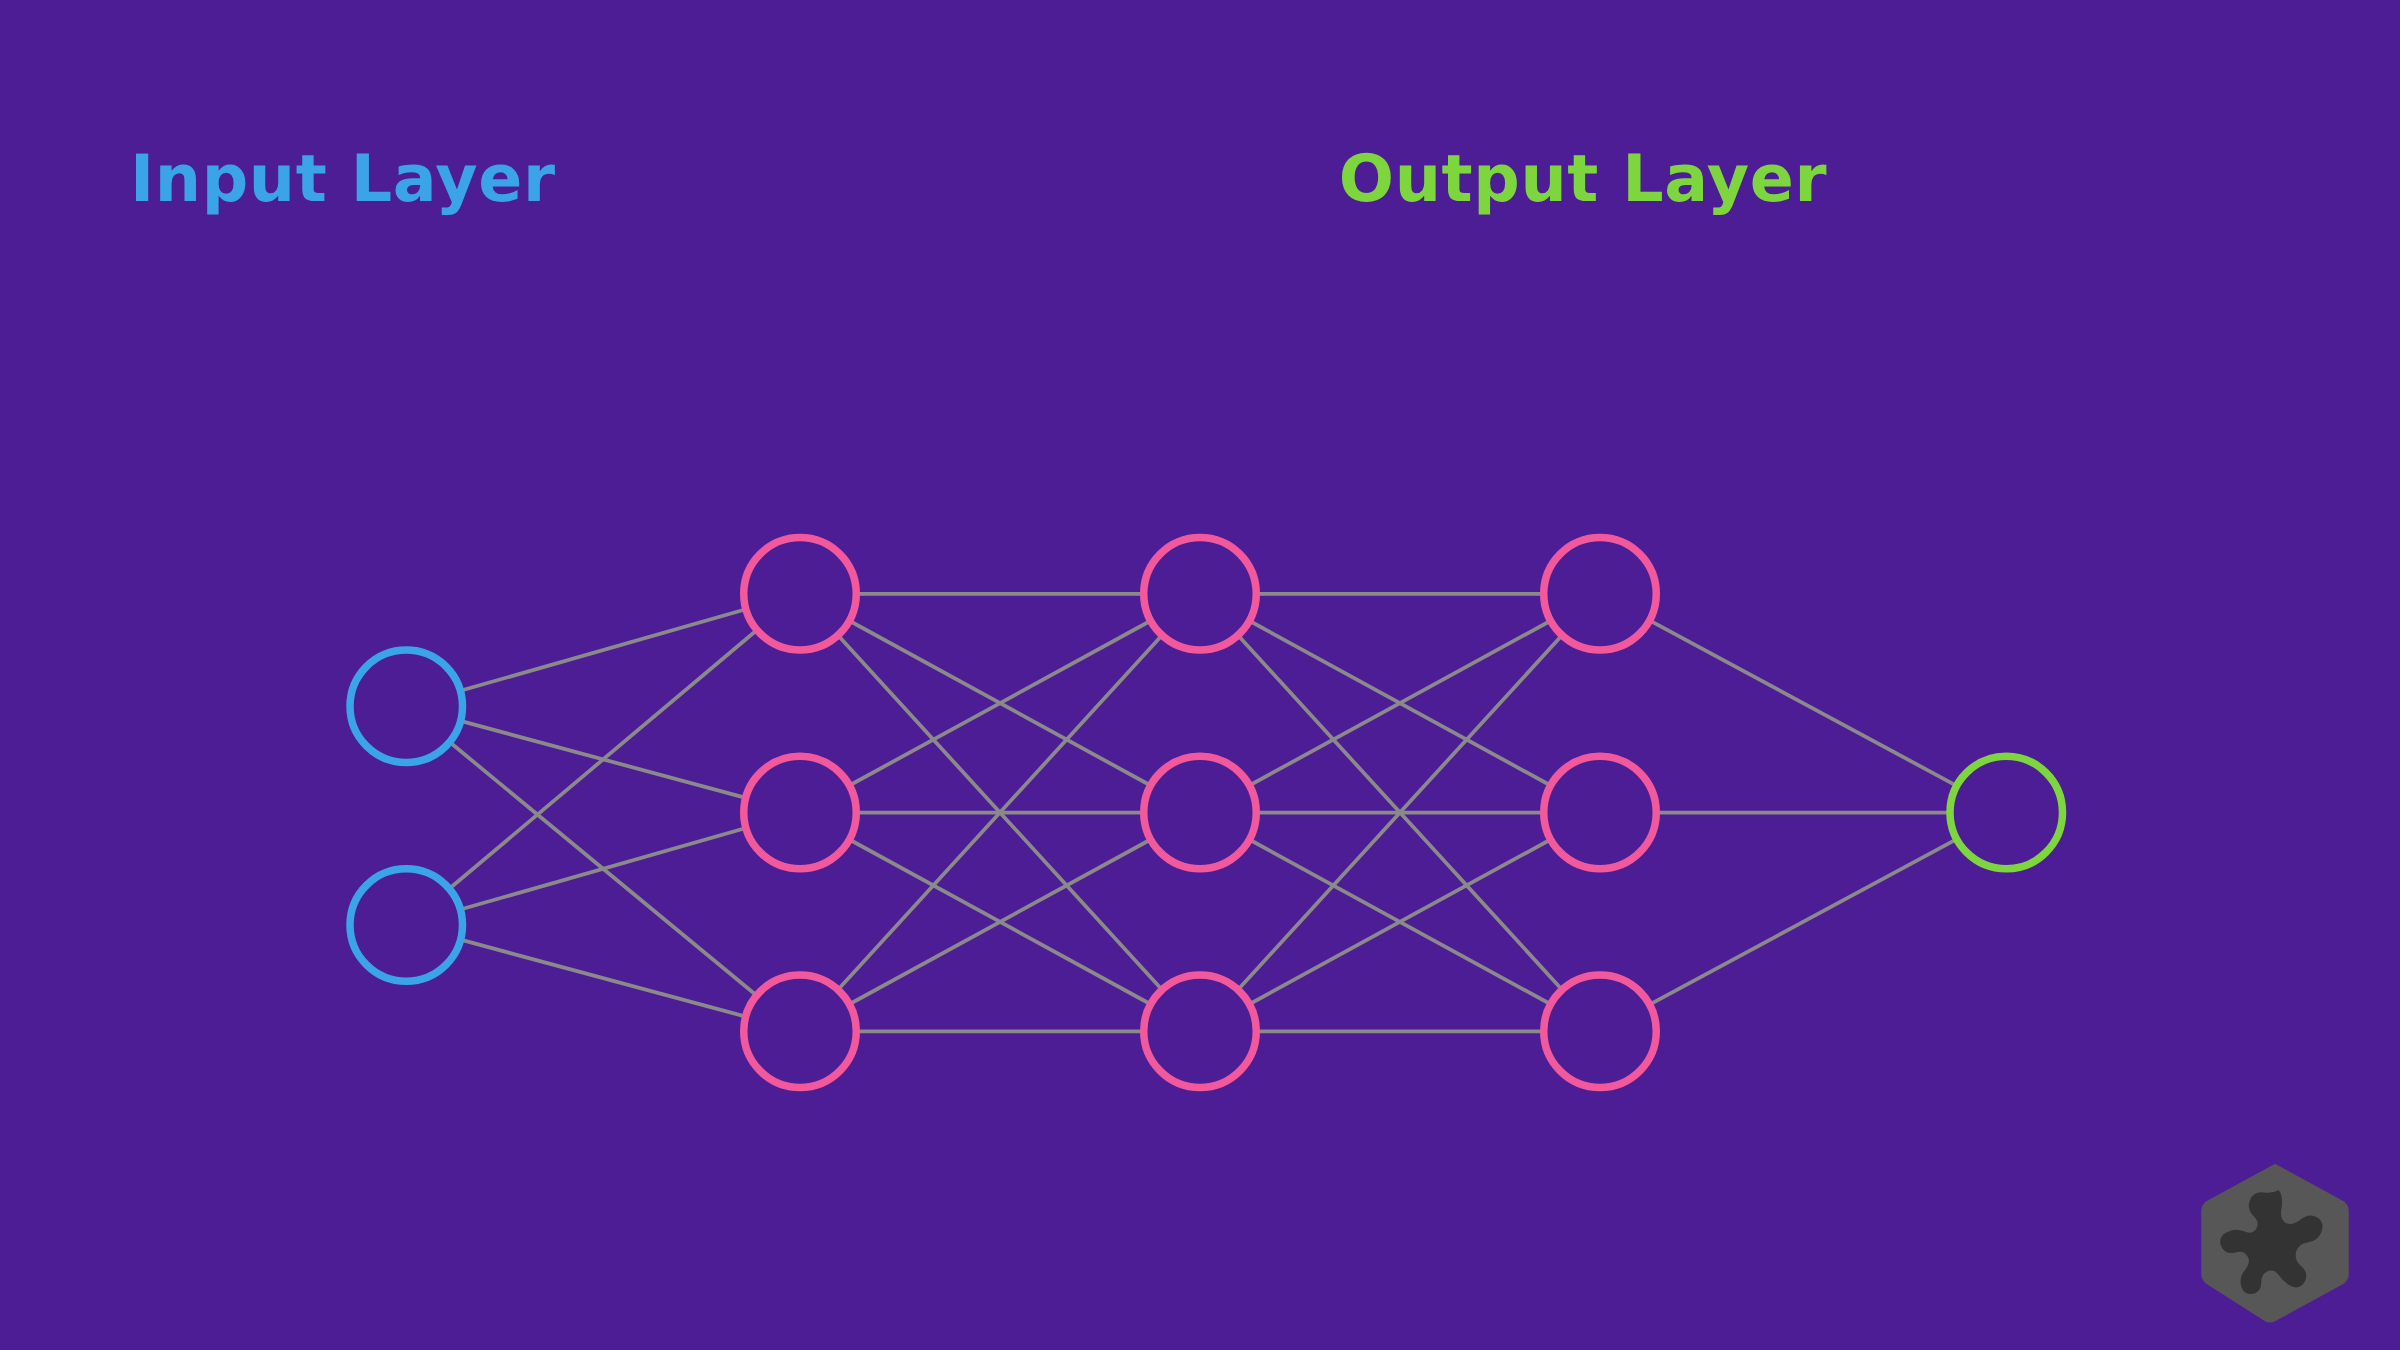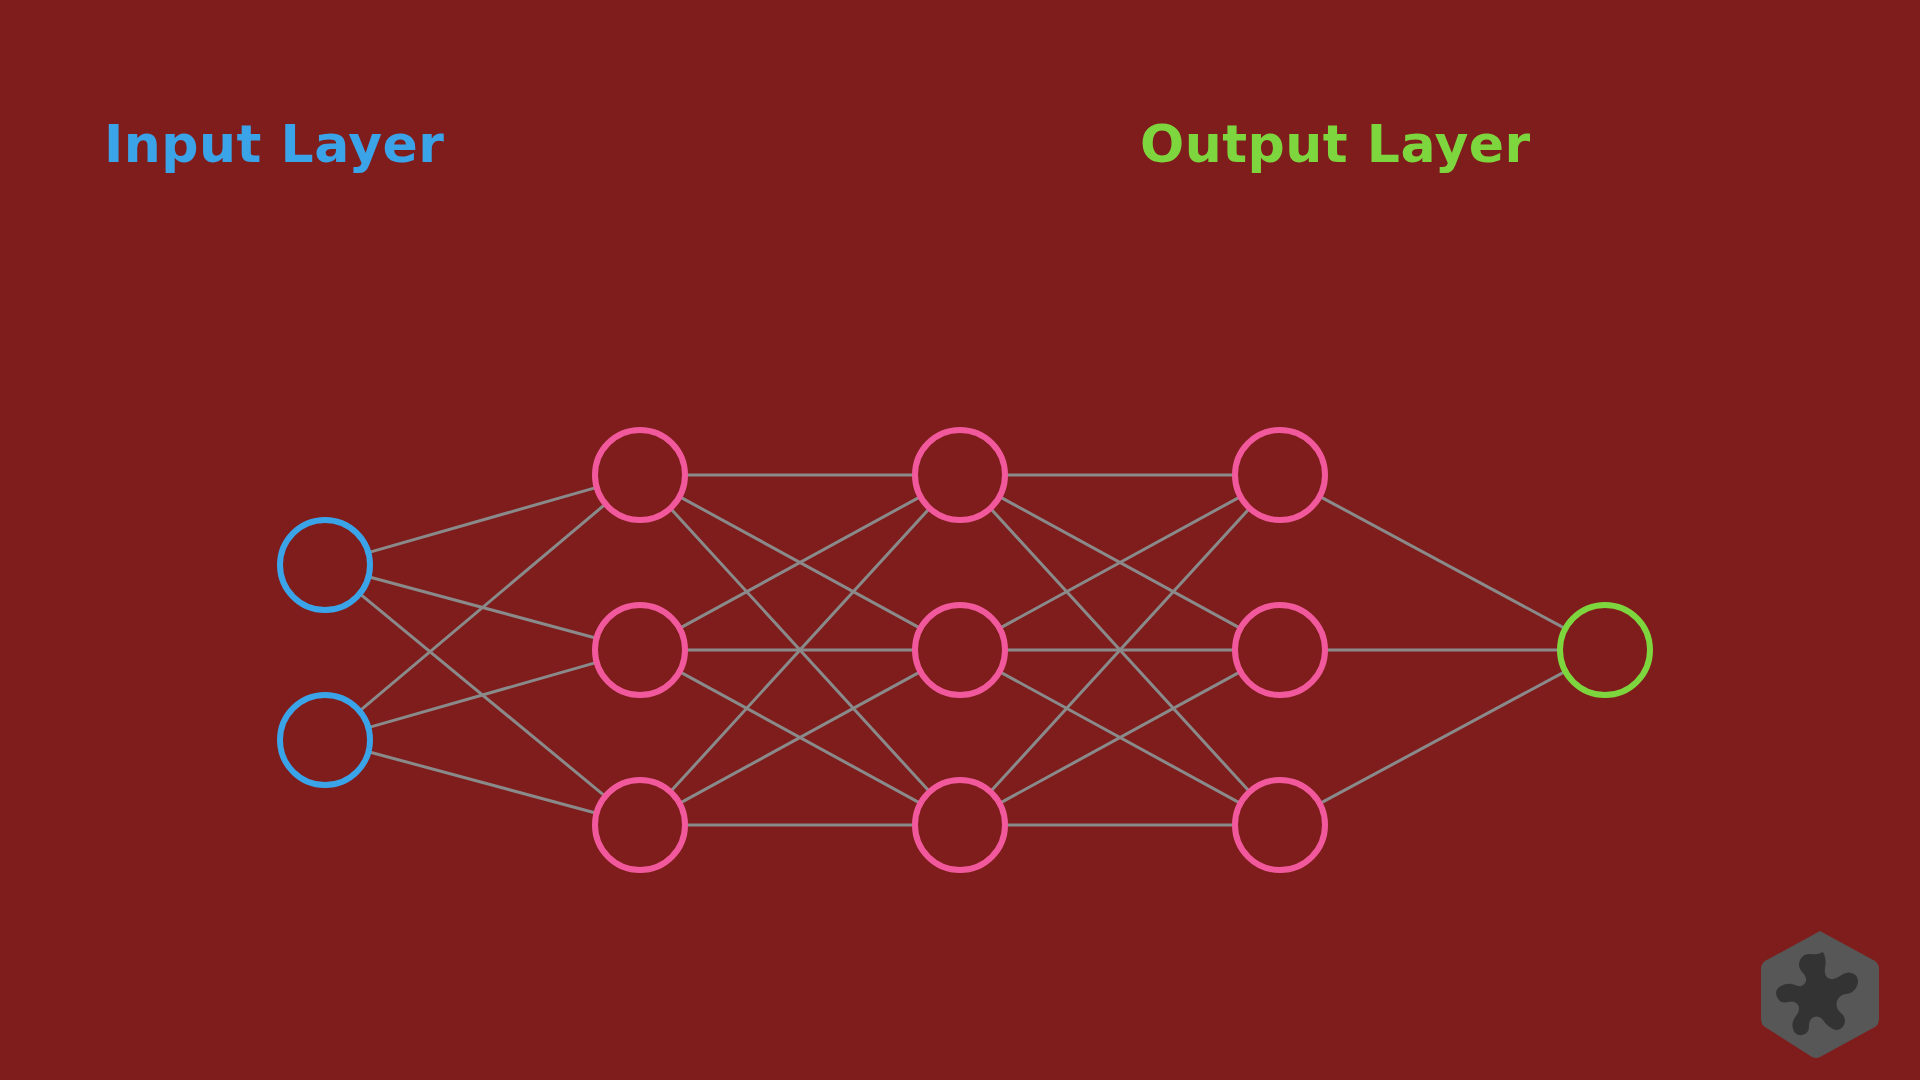--- a/index.html
+++ b/index.html
@@ -32,35 +32,35 @@
     position: absolute;
     font-family: "DejaVu Sans", "Liberation Sans", sans-serif;
     font-weight: bold;
     font-size: 52px;
     letter-spacing: 0.5px;
     white-space: nowrap;
     line-height: 1;
   }
   #title-input  { left: 104px;  top: 118px; color: #3BA3E8; }
   #title-hidden { left: 564px;  top: 118px; color: #F2599C; }
-  #title-output { left: 1140px; top: 118px; color: #7ED63E; }
+  #title-output { left: 1071px; top: 118px; color: #7ED63E; }
 
   #watermark {
     position: absolute;
     left: 1757px;
     top: 928px;
     width: 126px;
     height: 132px;
     opacity: 1;
   }
 </style>
 </head>
 <body>
 
-<div id="stage" style="background: #7f1d1d;">
+<div id="stage" style="background: #4c1d95;">
 
   <svg id="net-svg" viewBox="0 0 1920 1080" xmlns="http://www.w3.org/2000/svg">
     <g id="edges-group">
         <line x1="368.27" y1="552.64" x2="596.73" y2="487.36" stroke="#8A8A8A" stroke-width="3" stroke-linecap="round"></line>
         <line x1="368.45" y1="576.72" x2="596.55" y2="638.28" stroke="#8A8A8A" stroke-width="3" stroke-linecap="round"></line>
         <line x1="359.71" y1="593.65" x2="605.29" y2="796.35" stroke="#8A8A8A" stroke-width="3" stroke-linecap="round"></line>
         <line x1="359.44" y1="711.03" x2="605.56" y2="503.97" stroke="#8A8A8A" stroke-width="3" stroke-linecap="round"></line>
         <line x1="368.27" y1="727.64" x2="596.73" y2="662.36" stroke="#8A8A8A" stroke-width="3" stroke-linecap="round"></line>
         <line x1="368.45" y1="751.72" x2="596.55" y2="813.28" stroke="#8A8A8A" stroke-width="3" stroke-linecap="round"></line>
         <line x1="685.00" y1="475.00" x2="915.00" y2="475.00" stroke="#8A8A8A" stroke-width="3" stroke-linecap="round"></line>

